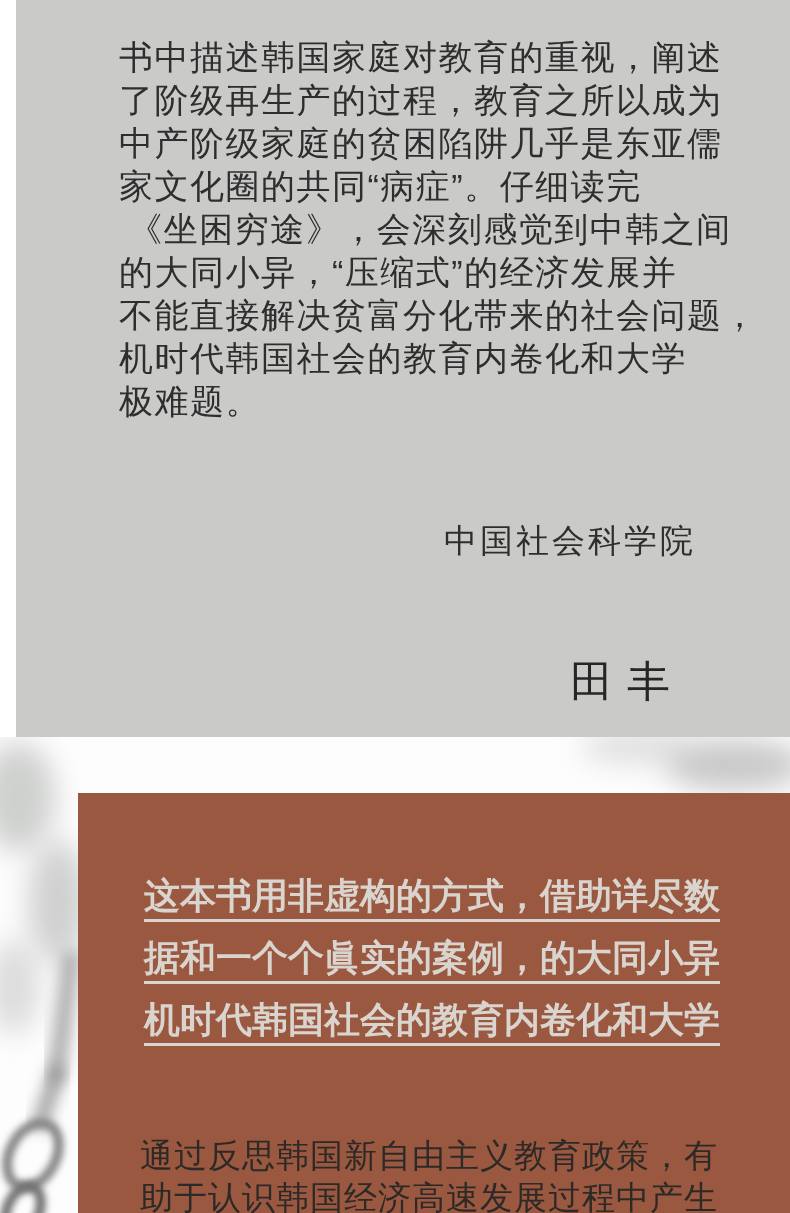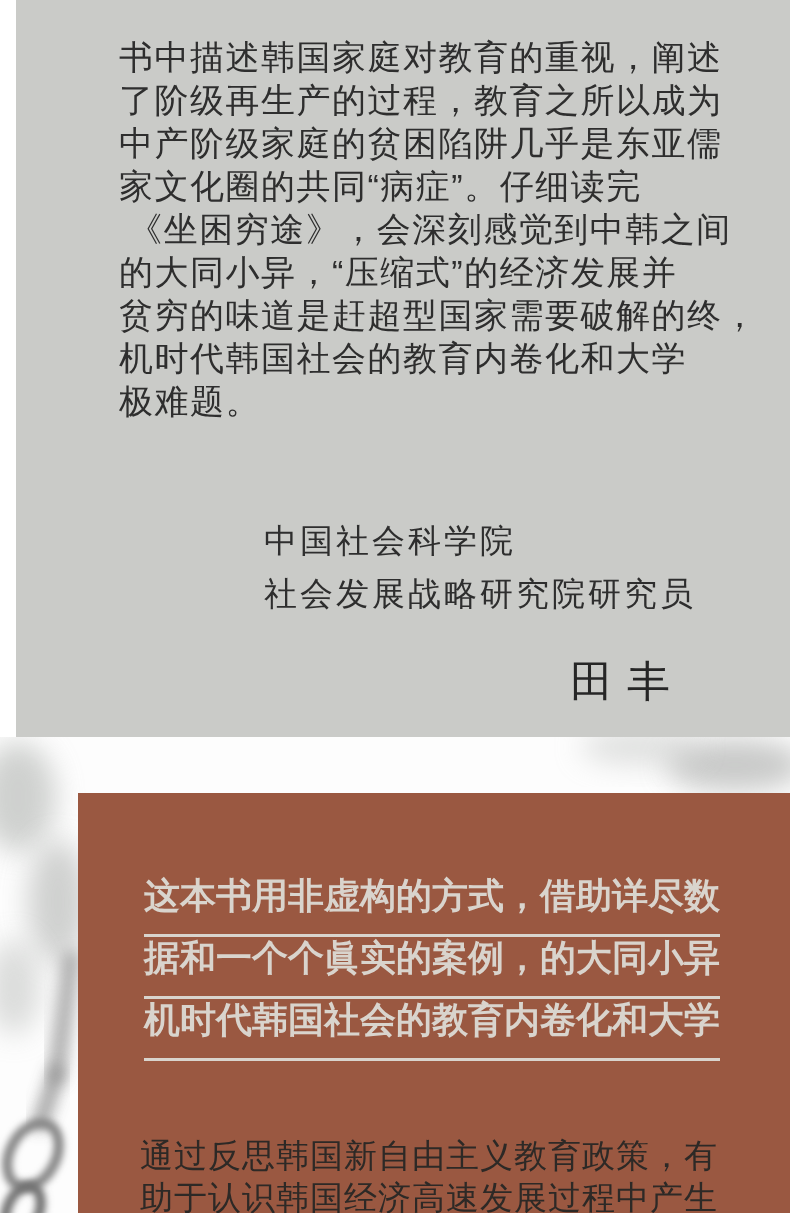--- a/index.html
+++ b/index.html
@@ -71,23 +71,23 @@
     left: 66px; top: 85px;
     font-family: "Liberation Serif", "DejaVu Serif", serif;
     font-weight: bold;
     font-size: 36px;
     color: #d9d4cd;
   }
   .highlight-quote .hline {
     display: table;
     white-space: nowrap;
     line-height: 36px;
-    padding-bottom: 20px;
+    padding-bottom: 5px;
     border-bottom: 3px solid #d9d4cd;
-    margin-bottom: 3px;
+    margin-bottom: 18px;
   }
   .card-body {
     position: absolute;
     left: 62px; top: 342px;
     font-size: 33px;
     line-height: 42px;
     letter-spacing: 1px;
     color: #2d2926;
   }
   .card-body .bline { white-space: nowrap; }
@@ -96,28 +96,27 @@
 <body>
 
 <div class="gray-panel">
   <div class="review-text">
     <div class="line">书中描述韩国家庭对教育的重视，阐述</div>
     <div class="line">了阶级再生产的过程，教育之所以成为</div>
     <div class="line">中产阶级家庭的贫困陷阱几乎是东亚儒</div>
     <div class="line">家文化圈的共同“病症”。仔细读完</div>
     <div class="line hang">《坐困穷途》，会深刻感觉到中韩之间</div>
     <div class="line">的大同小异，“压缩式”的经济发展并</div>
-    <div class="line">贫穷的味道是赶超型国家需要破解的终，</div>
+    <div class="line">不能直接解决贫富分化带来的社会问题，</div>
     <div class="line">机时代韩国社会的教育内卷化和大学</div>
     <div class="line">极难题。</div>
   </div>
 
   <div class="affiliation">
     <div>中国社会科学院</div>
-    <div>社会发展战略研究院研究员</div>
   </div>
 
   <div class="reviewer-name">田丰</div>
 </div>
 
 <div class="white-band">
   <svg class="chain-svg" width="790" height="476" viewBox="0 0 790 476" xmlns="http://www.w3.org/2000/svg">
     <defs>
       <filter id="soft" x="-60%" y="-60%" width="220%" height="220%">
           <feGaussianBlur stdDeviation="14"></feGaussianBlur>

